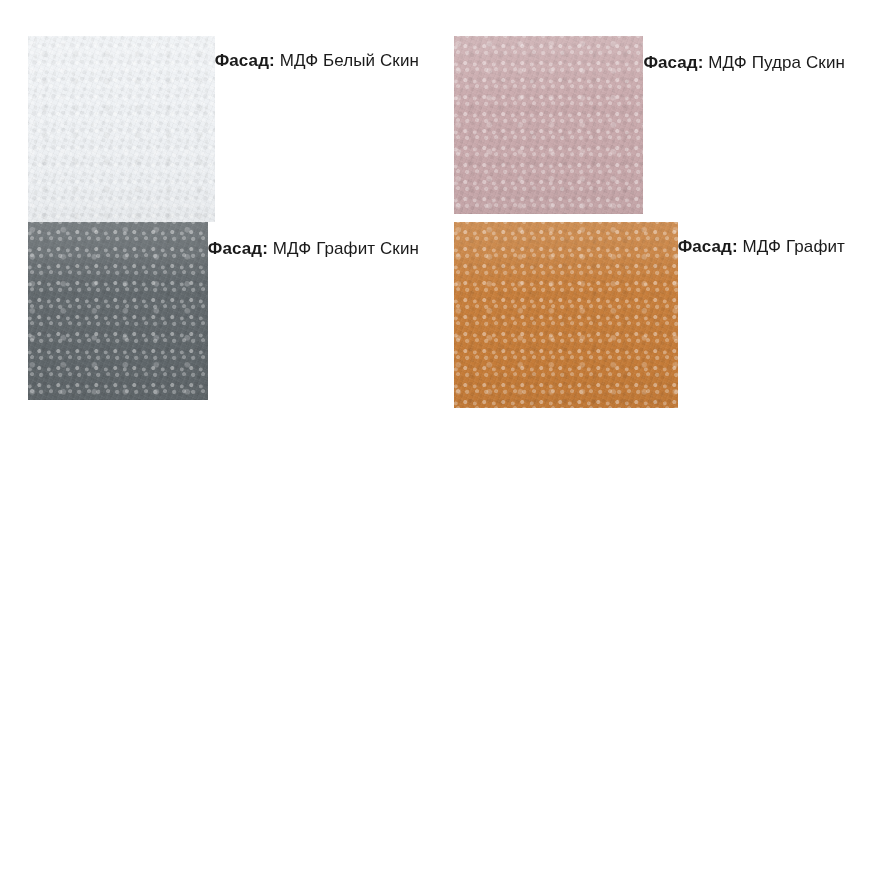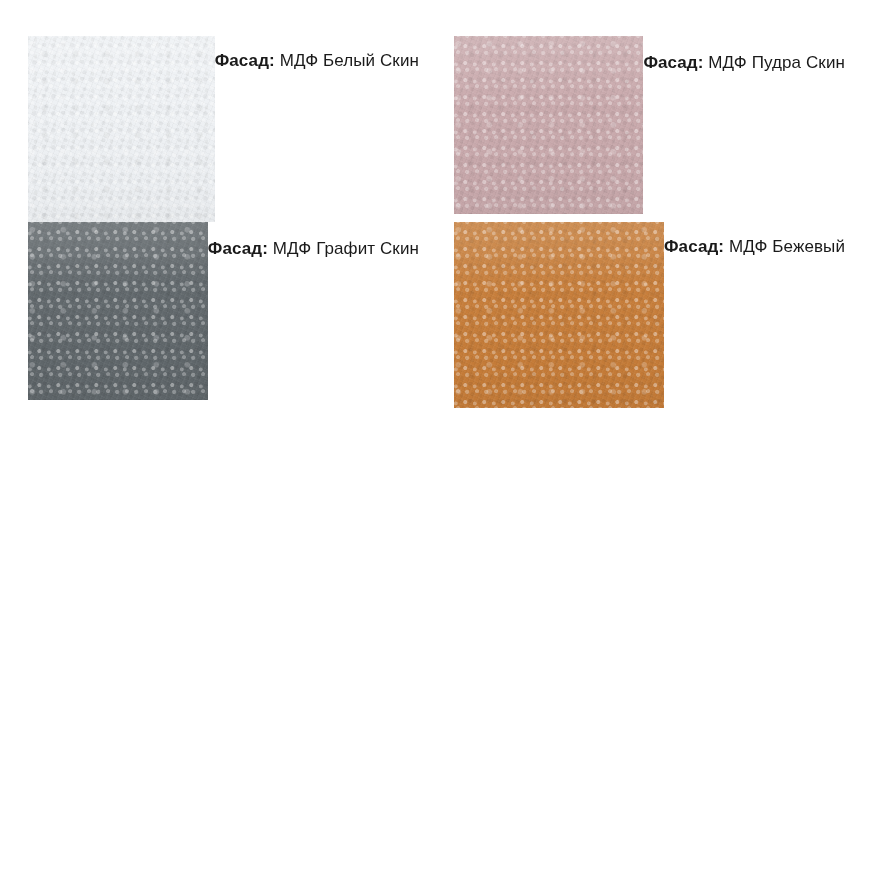--- a/index.html
+++ b/index.html
@@ -158,18 +158,18 @@
 
     <div class="swatch-card">
       <div class="swatch-chip" style="background-color: rgb(198, 124, 56);">
         <div class="grain"></div>
         <div class="grain2"></div>
         <div class="grain3"></div>
         <div class="sheen"></div>
       </div>
       <div class="swatch-caption">
         <span class="caption-key">Фасад:</span>
-        <span class="caption-val">МДФ Бежевый</span>
+        <span class="caption-val">МДФ Графит</span>
       </div>
     </div>
 
   </div>
 </div>
 
 </body></html>

